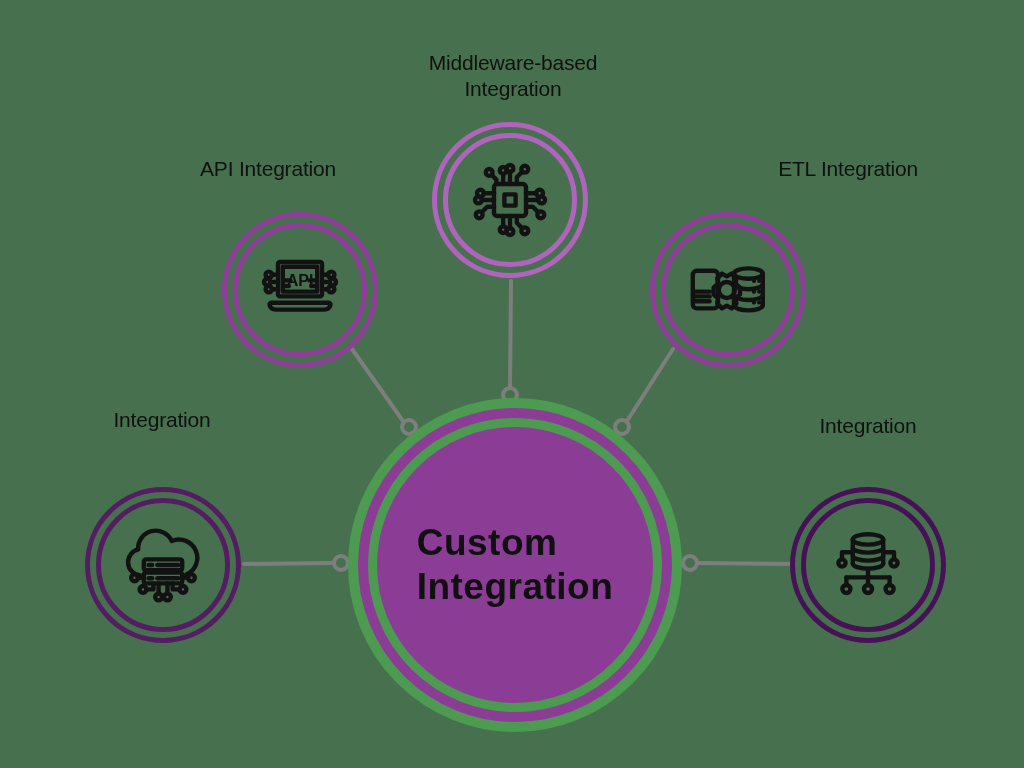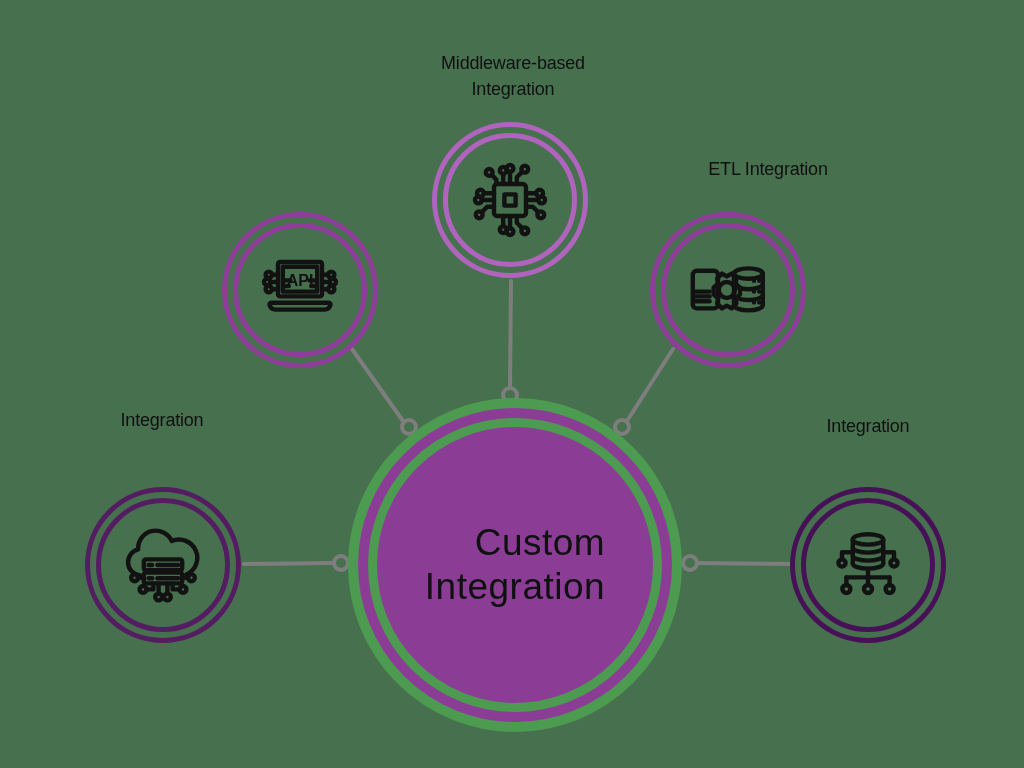--- a/index.html
+++ b/index.html
@@ -22,22 +22,22 @@
     background:var(--center_fill,#8B3D96);
     border:10px solid var(--center_ring,#4D9B51);
     display:flex;align-items:center;justify-content:center;
   }
   .center-inner-ring{
     position:absolute;inset:10px;border-radius:50%;
     border:9px solid var(--center_ring,#4D9B51);
     pointer-events:none;
   }
   .center-text{
-    position:relative;text-align:right;color:var(--text,#101010);
-    font-size:37px;font-weight:normal;line-height:44px;letter-spacing:.5px;
+    position:relative;text-align:left;color:var(--text,#101010);
+    font-size:37px;font-weight:bold;line-height:44px;letter-spacing:.5px;
   }
 
   
   .node{
     position:absolute;width:156px;height:156px;box-sizing:border-box;
     border-radius:50%;border:5px solid var(--ring,#8C3B97);
   }
   .node-inner{
     position:absolute;inset:6px;border-radius:50%;
     border:5px solid var(--ring,#8C3B97);
@@ -56,25 +56,25 @@
     stroke-linecap:round;stroke-linejoin:round;
   }
   .icon .dot{fill:var(--icon,#121212);stroke:none;}
   .icon .bgfill{fill:var(--background,#47714E);}
   .icon text{fill:var(--icon,#121212);stroke:none;
     font-family:"Liberation Sans",sans-serif;font-weight:bold;}
 
   
   .label{
     position:absolute;width:300px;text-align:center;color:var(--text,#101010);
-    font-size:18px;line-height:26px;letter-spacing:-0.2px;
+    font-size:21px;line-height:26px;letter-spacing:-0.2px;
   }
   .label--middleware{left:363px;top:50px;}
   .label--api{left:118px;top:156px;}
-  .label--etl{left:618px;top:156px;}
+  .label--etl{left:618px;top:156px;text-align:right;}
   .label--p2p{left:12px;top:407px;}
   .label--event{left:718px;top:413px;}
 </style>
 </head>
 <body style="--background: #47714E; --center_fill: #8B3D96; --center_ring: #4D9B51; --connector: #7E7E7E; --middleware_ring: #B164BE; --api_ring: #8E3D99; --etl_ring: #8E3D99; --p2p_ring: #541D62; --event_ring: #471157; --text: #101010; --icon: #121212;">
 
 <div class="stage">
 
   <svg class="connectors" viewBox="0 0 1024 768">
     <line x1="352" y1="349" x2="403" y2="421"></line>
@@ -232,20 +232,24 @@
         <path d="M17.4 15.1v1.9"></path>
           <circle cx="17.4" cy="18" r="1"></circle>
       </svg>
     </div>
   </div>
 
   <div class="label label--middleware">
     <div>Middleware-based</div>
     <div>Integration</div>
   </div>
+  <div class="label label--api">
+    <div>API Integration</div>
+    <div></div>
+  </div>
   <div class="label label--etl">
     <div>ETL Integration</div>
     <div></div>
   </div>
   <div class="label label--p2p">
     <div>Integration</div>
   </div>
   <div class="label label--event">
     <div>Integration</div>
   </div>

